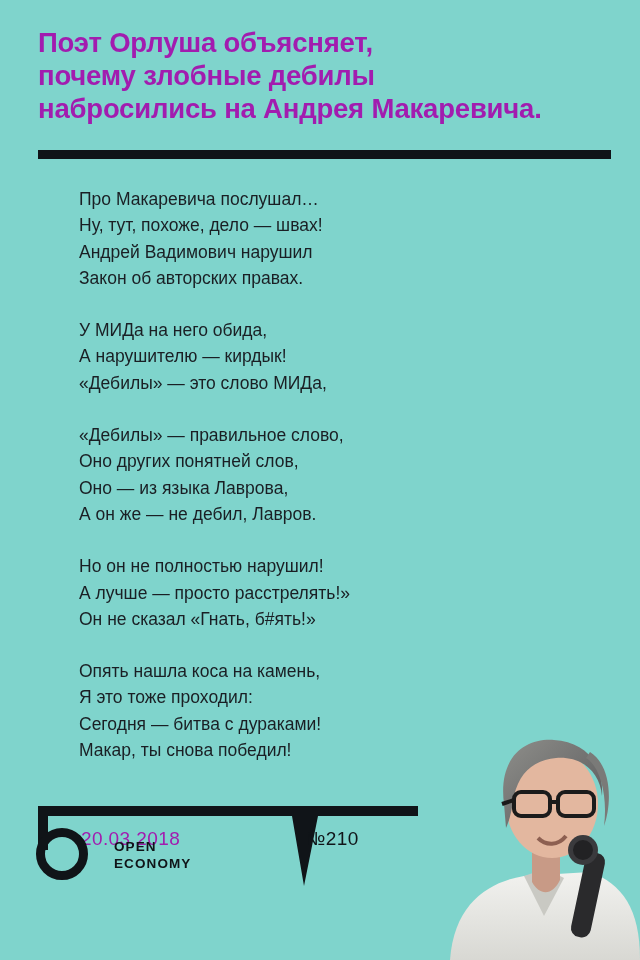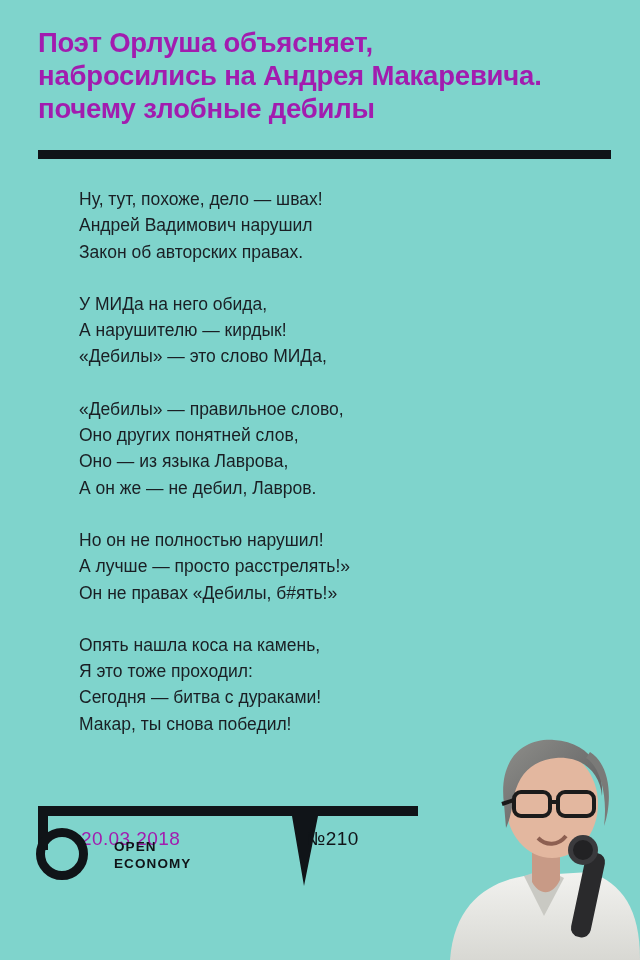--- a/index.html
+++ b/index.html
@@ -162,47 +162,48 @@
     display: block;
   }
 </style>
 </head>
 <body>
 
 <div class="poster">
 
   <div class="headline">
     <span class="headline-line">Поэт Орлуша объясняет,</span>
+    <span class="headline-line">почему злобные дебилы</span>
     <span class="headline-line">набросились на Андрея Макаревича.</span>
-    <span class="headline-line">почему злобные дебилы</span>
   </div>
 
   <div class="rule"></div>
 
   <div class="poem">
     <p class="stanza">
+      <span class="verse">Про Макаревича послушал…</span>
       <span class="verse">Ну, тут, похоже, дело — швах!</span>
       <span class="verse">Андрей Вадимович нарушил</span>
       <span class="verse">Закон об авторских правах.</span>
     </p>
     <p class="stanza">
       <span class="verse">У МИДа на него обида,</span>
       <span class="verse">А нарушителю — кирдык!</span>
       <span class="verse">«Дебилы» — это слово МИДа,</span>
     </p>
     <p class="stanza">
       <span class="verse">«Дебилы» — правильное слово,</span>
       <span class="verse">Оно других понятней слов,</span>
       <span class="verse">Оно — из языка Лаврова,</span>
       <span class="verse">А он же — не дебил, Лавров.</span>
     </p>
     <p class="stanza">
       <span class="verse">Но он не полностью нарушил!</span>
       <span class="verse">А лучше — просто расстрелять!»</span>
-      <span class="verse">Он не правах «Дебилы, б#ять!»</span>
+      <span class="verse">Он не сказал «Гнать, б#ять!»</span>
     </p>
     <p class="stanza">
       <span class="verse">Опять нашла коса на камень,</span>
       <span class="verse">Я это тоже проходил:</span>
       <span class="verse">Сегодня — битва с дураками!</span>
       <span class="verse">Макар, ты снова победил!</span>
     </p>
   </div>
 
   <div class="bubble">

